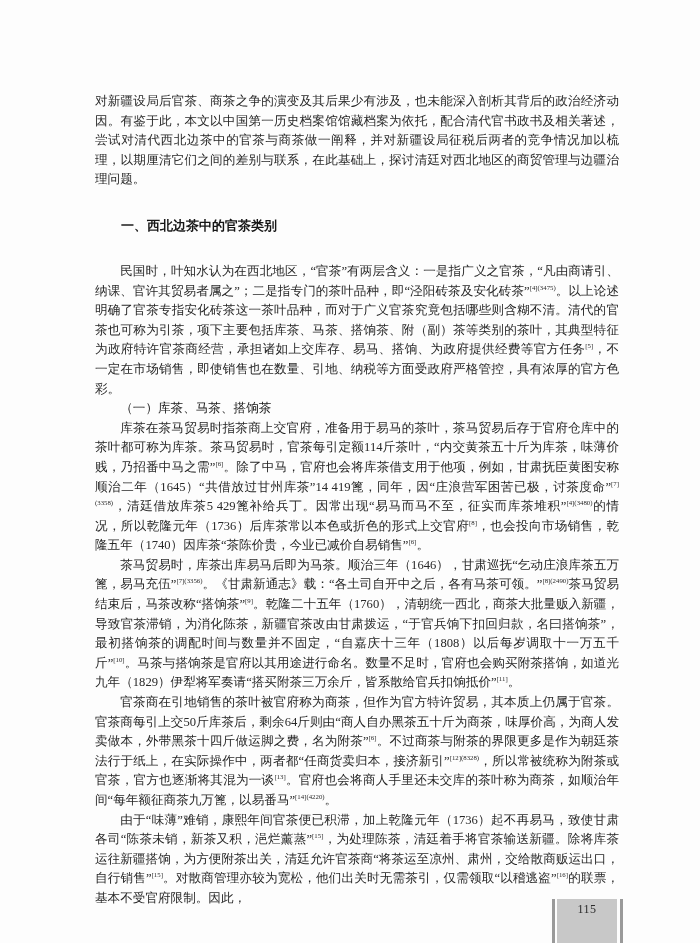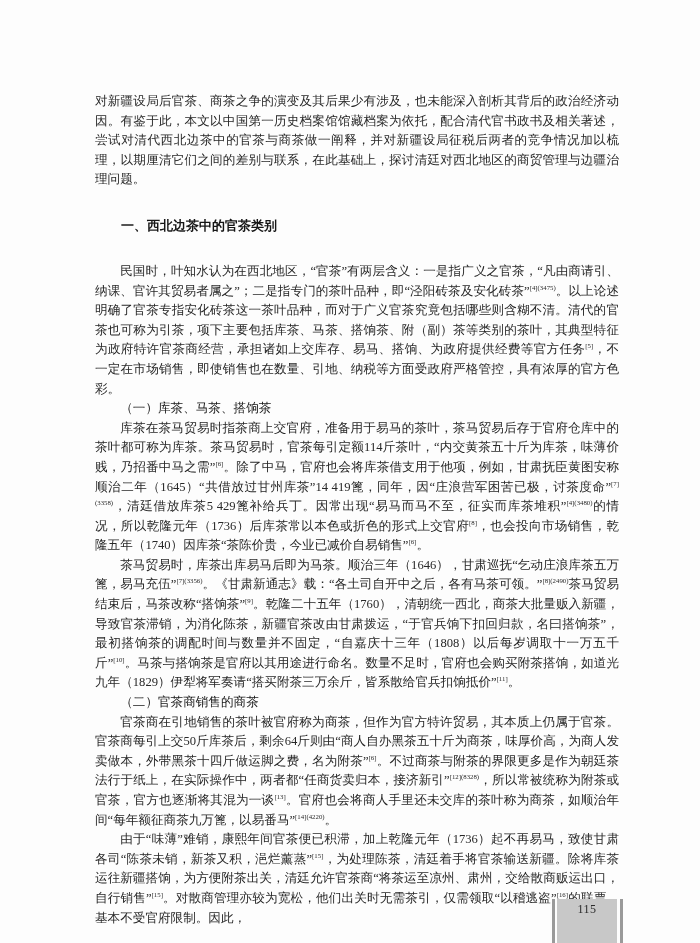--- a/index.html
+++ b/index.html
@@ -86,21 +86,20 @@
 <body>
 
 <div class="page">
   <div class="text-block">
     <p class="para first">对新疆设局后官茶、商茶之争的演变及其后果少有涉及，也未能深入剖析其背后的政治经济动因。有鉴于此，本文以中国第一历史档案馆馆藏档案为依托，配合清代官书政书及相关著述，尝试对清代西北边茶中的官茶与商茶做一阐释，并对新疆设局征税后两者的竞争情况加以梳理，以期厘清它们之间的差别与联系，在此基础上，探讨清廷对西北地区的商贸管理与边疆治理问题。</p>
     <h3 class="heading-1">一、西北边茶中的官茶类别</h3>
     <p class="para">民国时，叶知水认为在西北地区，“官茶”有两层含义：一是指广义之官茶，“凡由商请引、纳课、官许其贸易者属之”；二是指专门的茶叶品种，即“泾阳砖茶及安化砖茶”<sup>[4](3475)</sup>。以上论述明确了官茶专指安化砖茶这一茶叶品种，而对于广义官茶究竟包括哪些则含糊不清。清代的官茶也可称为引茶，项下主要包括库茶、马茶、搭饷茶、附（副）茶等类别的茶叶，其典型特征为政府特许官茶商经营，承担诸如上交库存、易马、搭饷、为政府提供经费等官方任务<sup>[5]</sup>，不一定在市场销售，即使销售也在数量、引地、纳税等方面受政府严格管控，具有浓厚的官方色彩。</p>
     <h4 class="heading-2">（一）库茶、马茶、搭饷茶</h4>
     <p class="para">库茶在茶马贸易时指茶商上交官府，准备用于易马的茶叶，茶马贸易后存于官府仓库中的茶叶都可称为库茶。茶马贸易时，官茶每引定额114斤茶叶，“内交黄茶五十斤为库茶，味薄价贱，乃招番中马之需”<sup>[6]</sup>。除了中马，官府也会将库茶借支用于他项，例如，甘肃抚臣黄图安称顺治二年（1645）“共借放过甘州库茶”14 419篦，同年，因“庄浪营军困苦已极，讨茶度命”<sup>[7](3358)</sup>，清廷借放库茶5 429篦补给兵丁。因常出现“易马而马不至，征实而库茶堆积”<sup>[4](3480)</sup>的情况，所以乾隆元年（1736）后库茶常以本色或折色的形式上交官府<sup>[8]</sup>，也会投向市场销售，乾隆五年（1740）因库茶“茶陈价贵，今业已减价自易销售”<sup>[6]</sup>。</p>
     <p class="para">茶马贸易时，库茶出库易马后即为马茶。顺治三年（1646），甘肃巡抚“乞动庄浪库茶五万篦，易马充伍”<sup>[7](3356)</sup>。《甘肃新通志》载：“各土司自开中之后，各有马茶可领。”<sup>[8](2490)</sup>茶马贸易结束后，马茶改称“搭饷茶”<sup>[9]</sup>。乾隆二十五年（1760），清朝统一西北，商茶大批量贩入新疆，导致官茶滞销，为消化陈茶，新疆官茶改由甘肃拨运，“于官兵饷下扣回归款，名曰搭饷茶”，最初搭饷茶的调配时间与数量并不固定，“自嘉庆十三年（1808）以后每岁调取十一万五千斤”<sup>[10]</sup>。马茶与搭饷茶是官府以其用途进行命名。数量不足时，官府也会购买附茶搭饷，如道光九年（1829）伊犁将军奏请“搭买附茶三万余斤，皆系散给官兵扣饷抵价”<sup>[11]</sup>。</p>
-    <h4 class="heading-2">（二）官茶商销售的商茶</h4>
     <p class="para">官茶商在引地销售的茶叶被官府称为商茶，但作为官方特许贸易，其本质上仍属于官茶。官茶商每引上交50斤库茶后，剩余64斤则由“商人自办黑茶五十斤为商茶，味厚价高，为商人发卖做本，外带黑茶十四斤做运脚之费，名为附茶”<sup>[6]</sup>。不过商茶与附茶的界限更多是作为朝廷茶法行于纸上，在实际操作中，两者都“任商货卖归本，接济新引”<sup>[12](8328)</sup>，所以常被统称为附茶或官茶，官方也逐渐将其混为一谈<sup>[13]</sup>。官府也会将商人手里还未交库的茶叶称为商茶，如顺治年间“每年额征商茶九万篦，以易番马”<sup>[14](4220)</sup>。</p>
     <p class="para">由于“味薄”难销，康熙年间官茶便已积滞，加上乾隆元年（1736）起不再易马，致使甘肃各司“陈茶未销，新茶又积，浥烂薰蒸”<sup>[15]</sup>，为处理陈茶，清廷着手将官茶输送新疆。除将库茶运往新疆搭饷，为方便附茶出关，清廷允许官茶商“将茶运至凉州、肃州，交给散商贩运出口，自行销售”<sup>[15]</sup>。对散商管理亦较为宽松，他们出关时无需茶引，仅需领取“以稽逃盗”<sup>[16]</sup>的联票，基本不受官府限制。因此，</p>
   </div>
 
   <div class="footer-bar left"></div>
   <div class="page-num-box">
     <span class="page-num">115</span>
   </div>
   <div class="footer-bar right"></div>
 </div>

